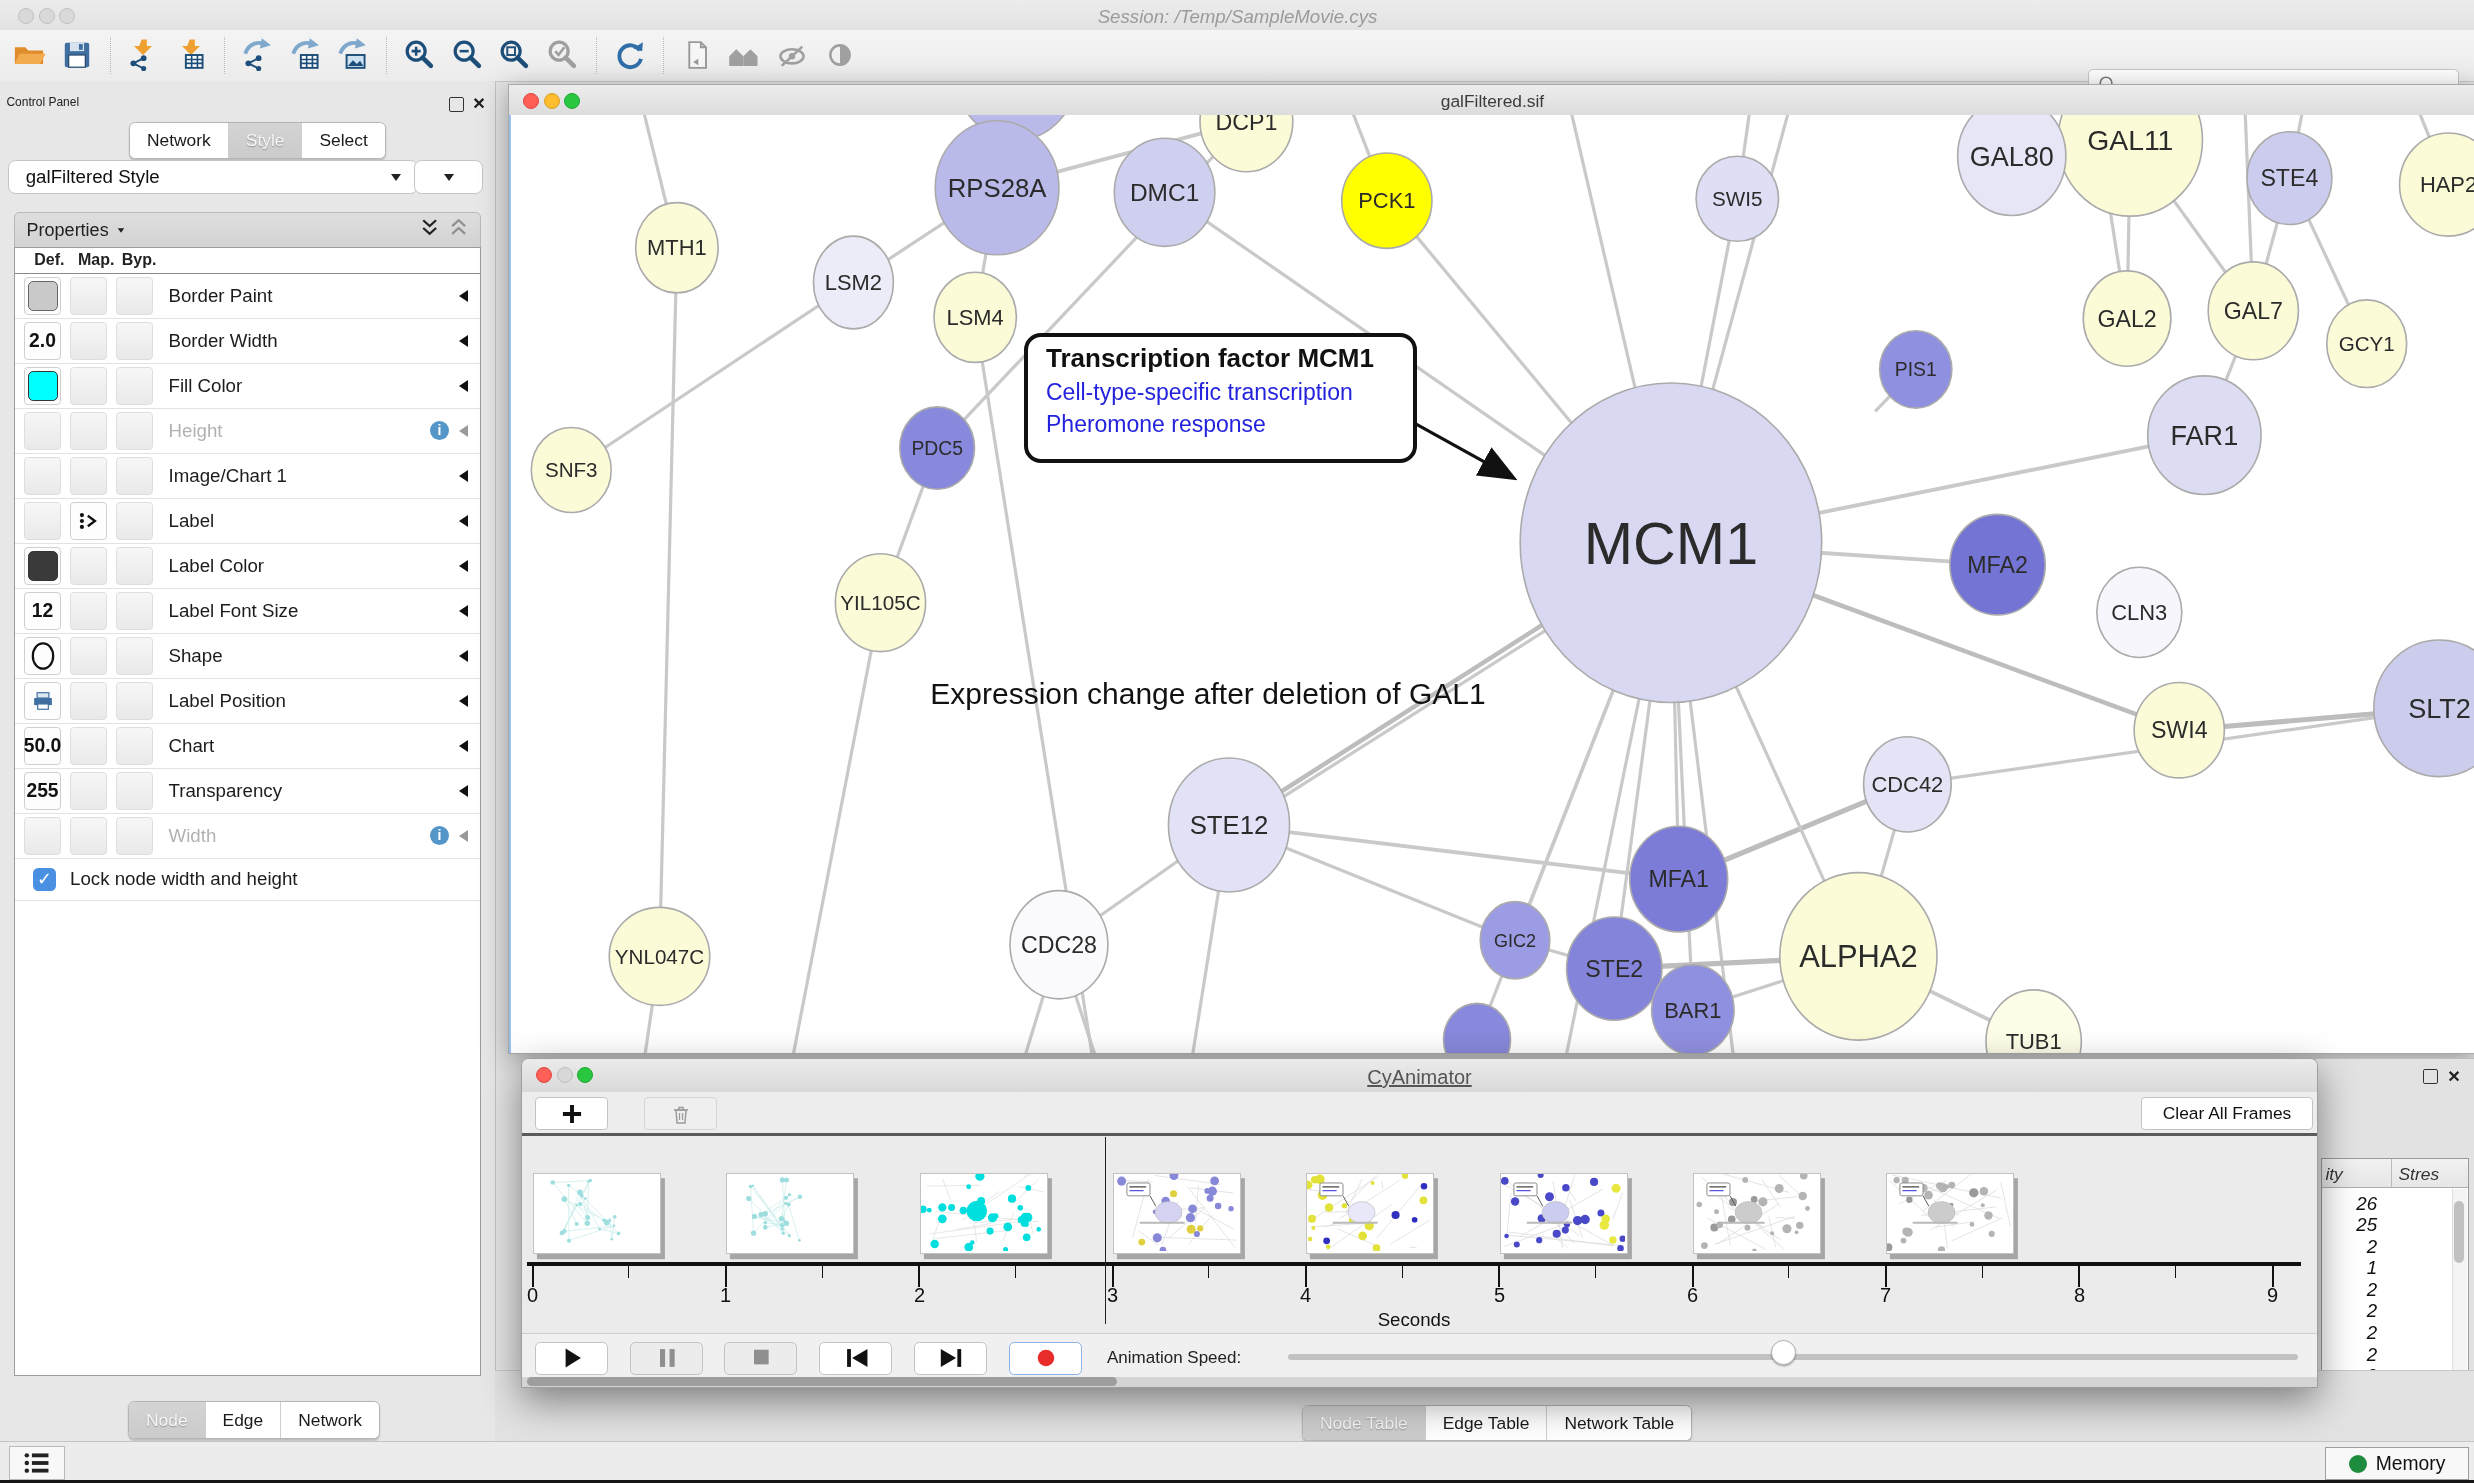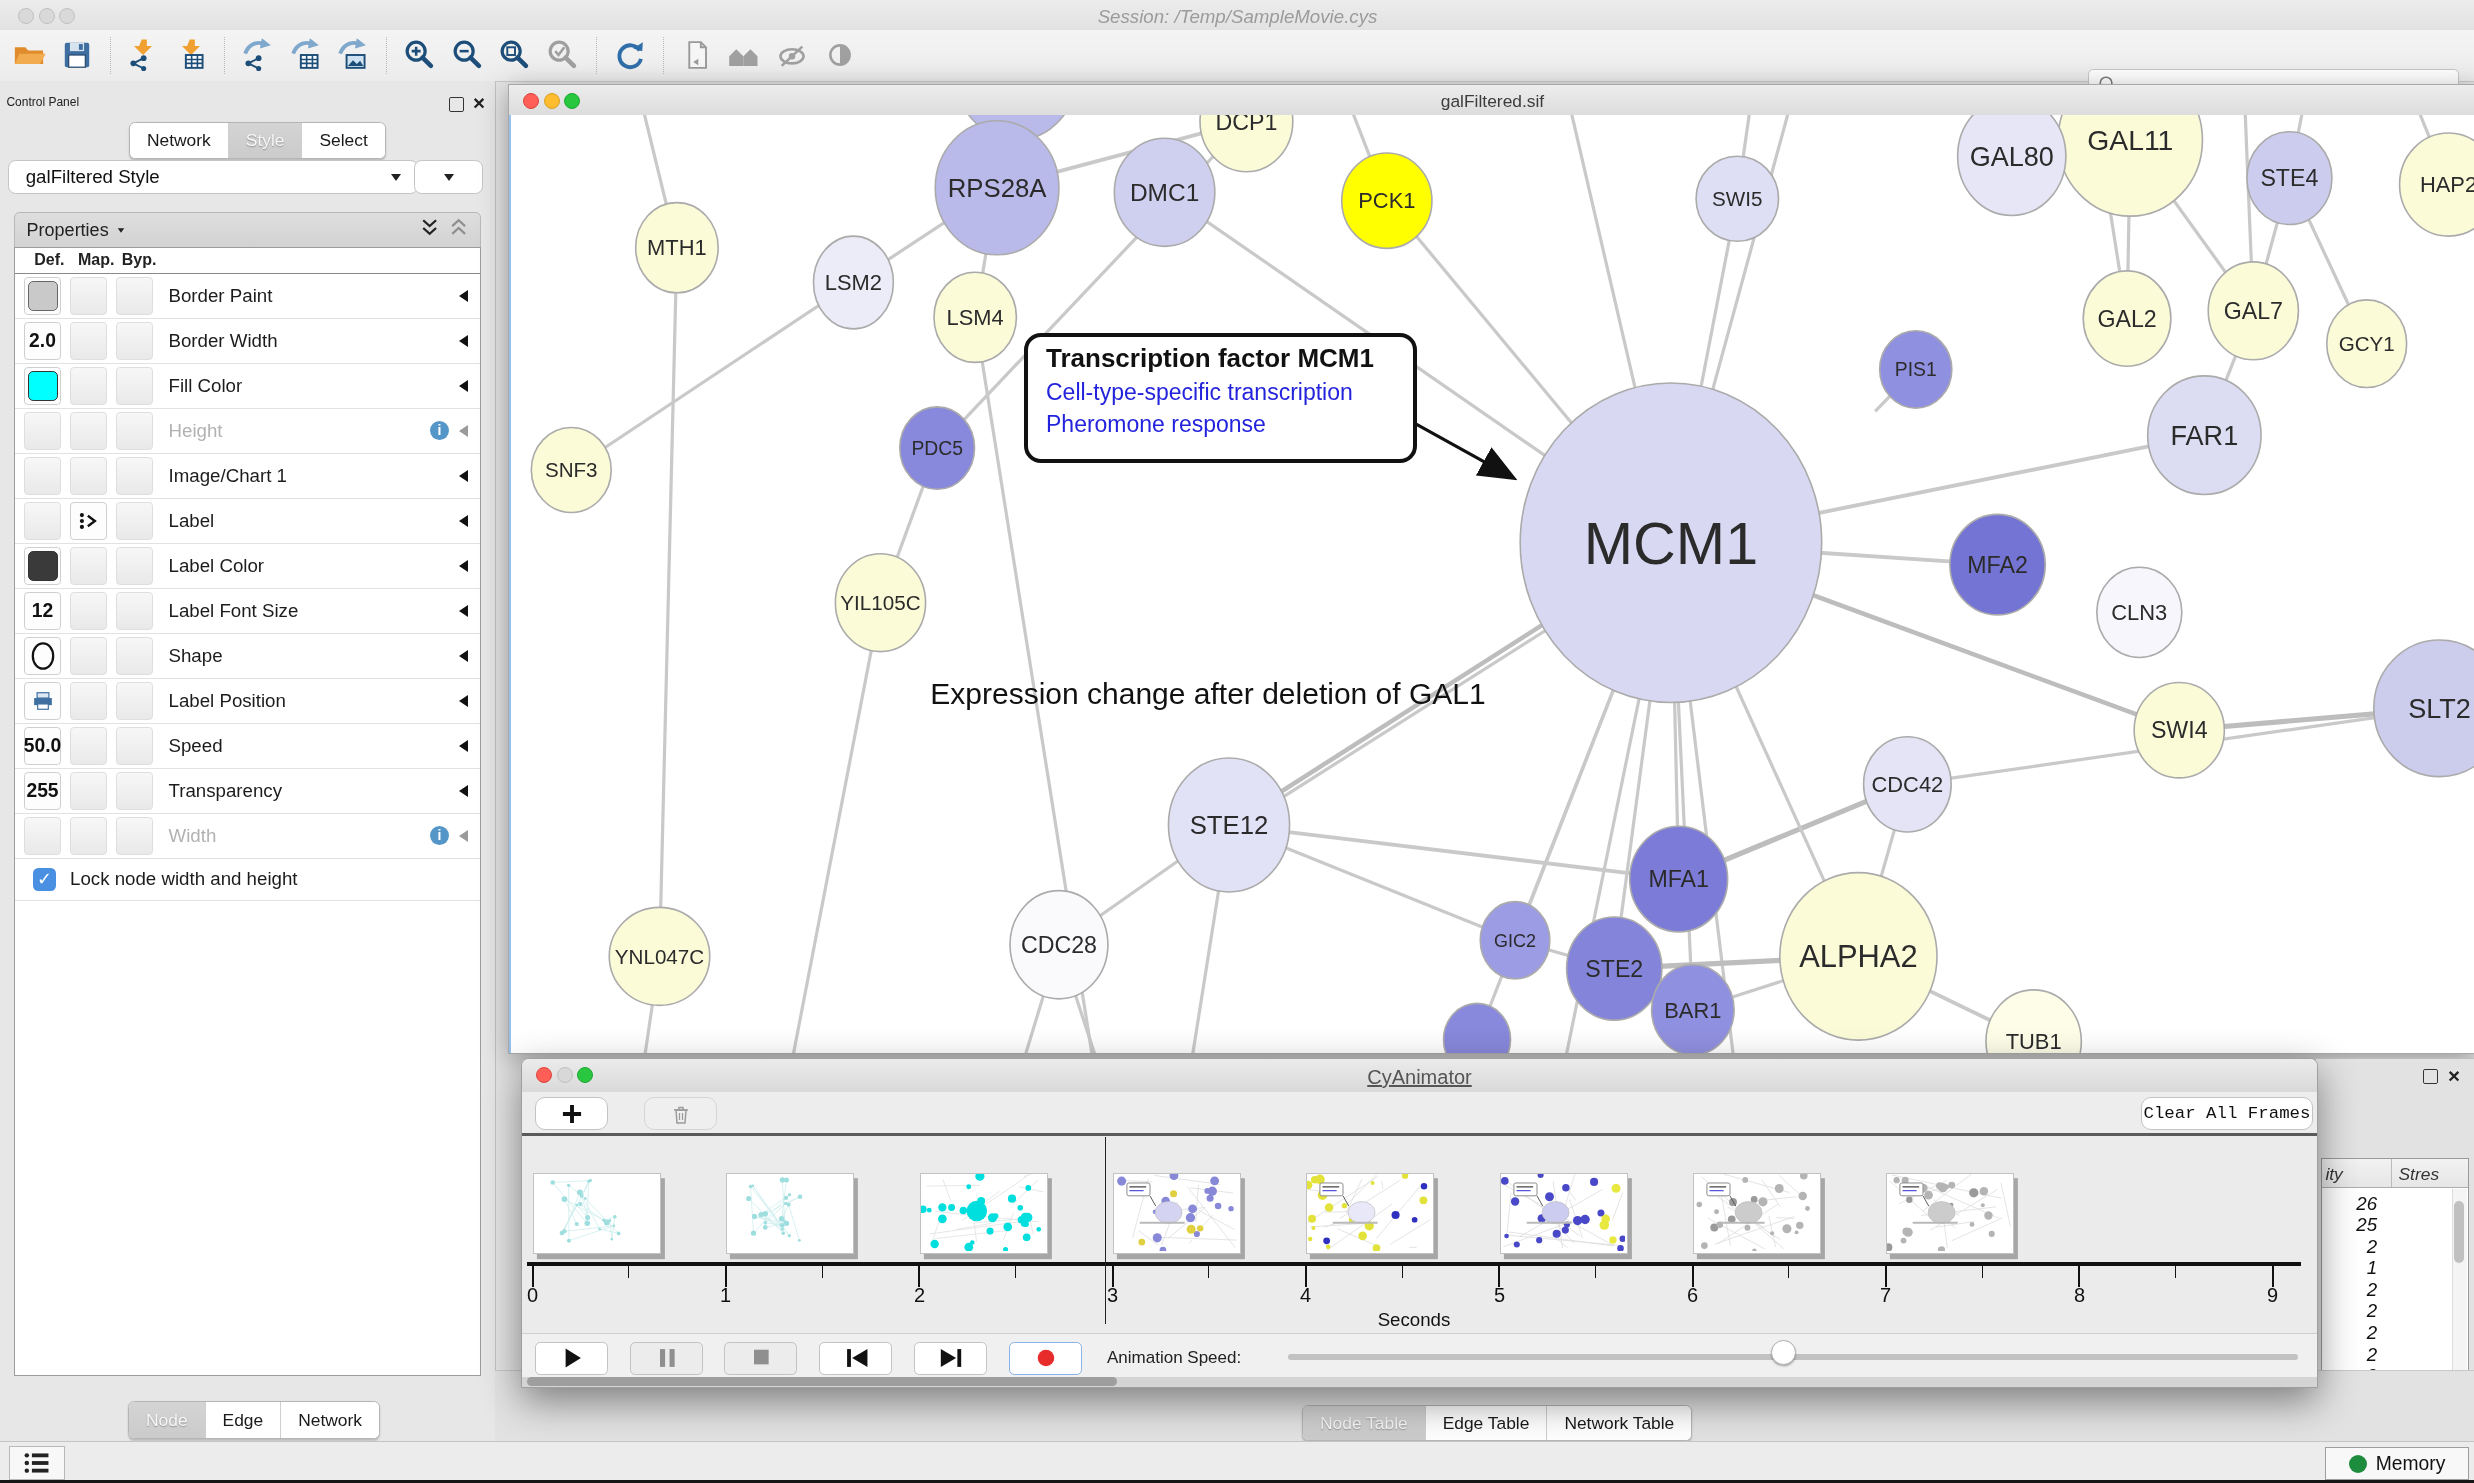--- a/index.html
+++ b/index.html
@@ -49,21 +49,21 @@
   #net-focus-edge{left:0;top:0;width:1.9px;height:938px;background:#7fb2e5;opacity:.8;}
   #annotation-box{left:515px;top:218px;width:367px;height:122px;background:#fff;border:4.5px solid #111;border-radius:17px;padding-left:18px;z-index:5;}
   #annotation-title{font-size:26px;font-weight:bold;color:#111;margin-top:6px;}
   .annotation-line{font-size:23px;color:#2323dd;margin-top:5.2px;}
   #net-caption{left:380px;top:562px;width:638px;text-align:center;font-size:30px;color:#111;z-index:4;}
   
   #cyanimator{left:521px;top:1058px;width:1795px;height:328px;background:#e9e9e9;border:0.6px solid #9f9f9f;border-radius:7.7px 7.7px 0 0;box-shadow:0 13px 39px rgba(0,0,0,.45);overflow:hidden;}
   #cy-titlebar{left:0;top:0;width:100%;height:33px;background:linear-gradient(#ebebeb,#d9d9d9);border-bottom:0.6px solid #b5b5b5;}
   #cy-title{left:0;right:0;top:7px;text-align:center;font-size:20px;color:#555;text-decoration:underline;}
   #cy-toolbar{left:0;top:33px;width:100%;height:41px;background:#ededed;}
-  .cy-btn{position:absolute;top:5.2px;height:31px;border-radius:10px;display:flex;align-items:center;justify-content:center;font-family:Liberation Mono, monospace;}
+  .cy-btn{position:absolute;top:5.2px;height:31px;border-radius:4px;display:flex;align-items:center;justify-content:center;}
   #cy-sep{left:0;top:74px;width:100%;height:2.6px;background:#5a5a5a;}
   #cy-frames{left:0;top:77px;width:100%;height:197px;background:#ebebeb;}
   .thumb{position:absolute;top:37px;width:126px;height:79px;background:#fff;border:0.6px solid #c2c2c2;box-shadow:3.9px 5.2px 0 rgba(110,110,110,.55);}
   .tick{position:absolute;background:#111;}
   .tick-label{position:absolute;top:148px;width:39px;text-align:center;font-size:20px;color:#111;}
   #seconds-label{position:absolute;top:173px;left:0;width:1784px;text-align:center;font-size:18.7px;color:#111;}
   #playhead{left:583px;top:78px;width:1.3px;height:187px;background:#222;}
   #cy-controls{left:0;top:274px;width:100%;height:44px;background:#f0f0f0;border-top:0.6px solid #cfcfcf;}
   .pb-btn{position:absolute;top:7.7px;width:71px;height:31px;border-radius:5.2px;border:0.6px solid #c3c3c3;background:#fff;display:flex;align-items:center;justify-content:center;}
   .pb-btn.dim{background:#ececec;}
@@ -366,21 +366,21 @@
             </div>
             <div class="cellslot"></div>
             <div class="cellslot"></div>
             <div class="prop-label nosel">Label Position</div>
             <div class="tri-left row-arrow"></div>
           </div>
           <div class="prop-row">
             <div class="cellslot cell-has">50.0</div>
             <div class="cellslot"></div>
             <div class="cellslot"></div>
-            <div class="prop-label nosel">Speed</div>
+            <div class="prop-label nosel">Chart</div>
             <div class="tri-left row-arrow"></div>
           </div>
           <div class="prop-row">
             <div class="cellslot cell-has">255</div>
             <div class="cellslot"></div>
             <div class="cellslot"></div>
             <div class="prop-label nosel">Transparency</div>
             <div class="tri-left row-arrow"></div>
           </div>
           <div class="prop-row">

